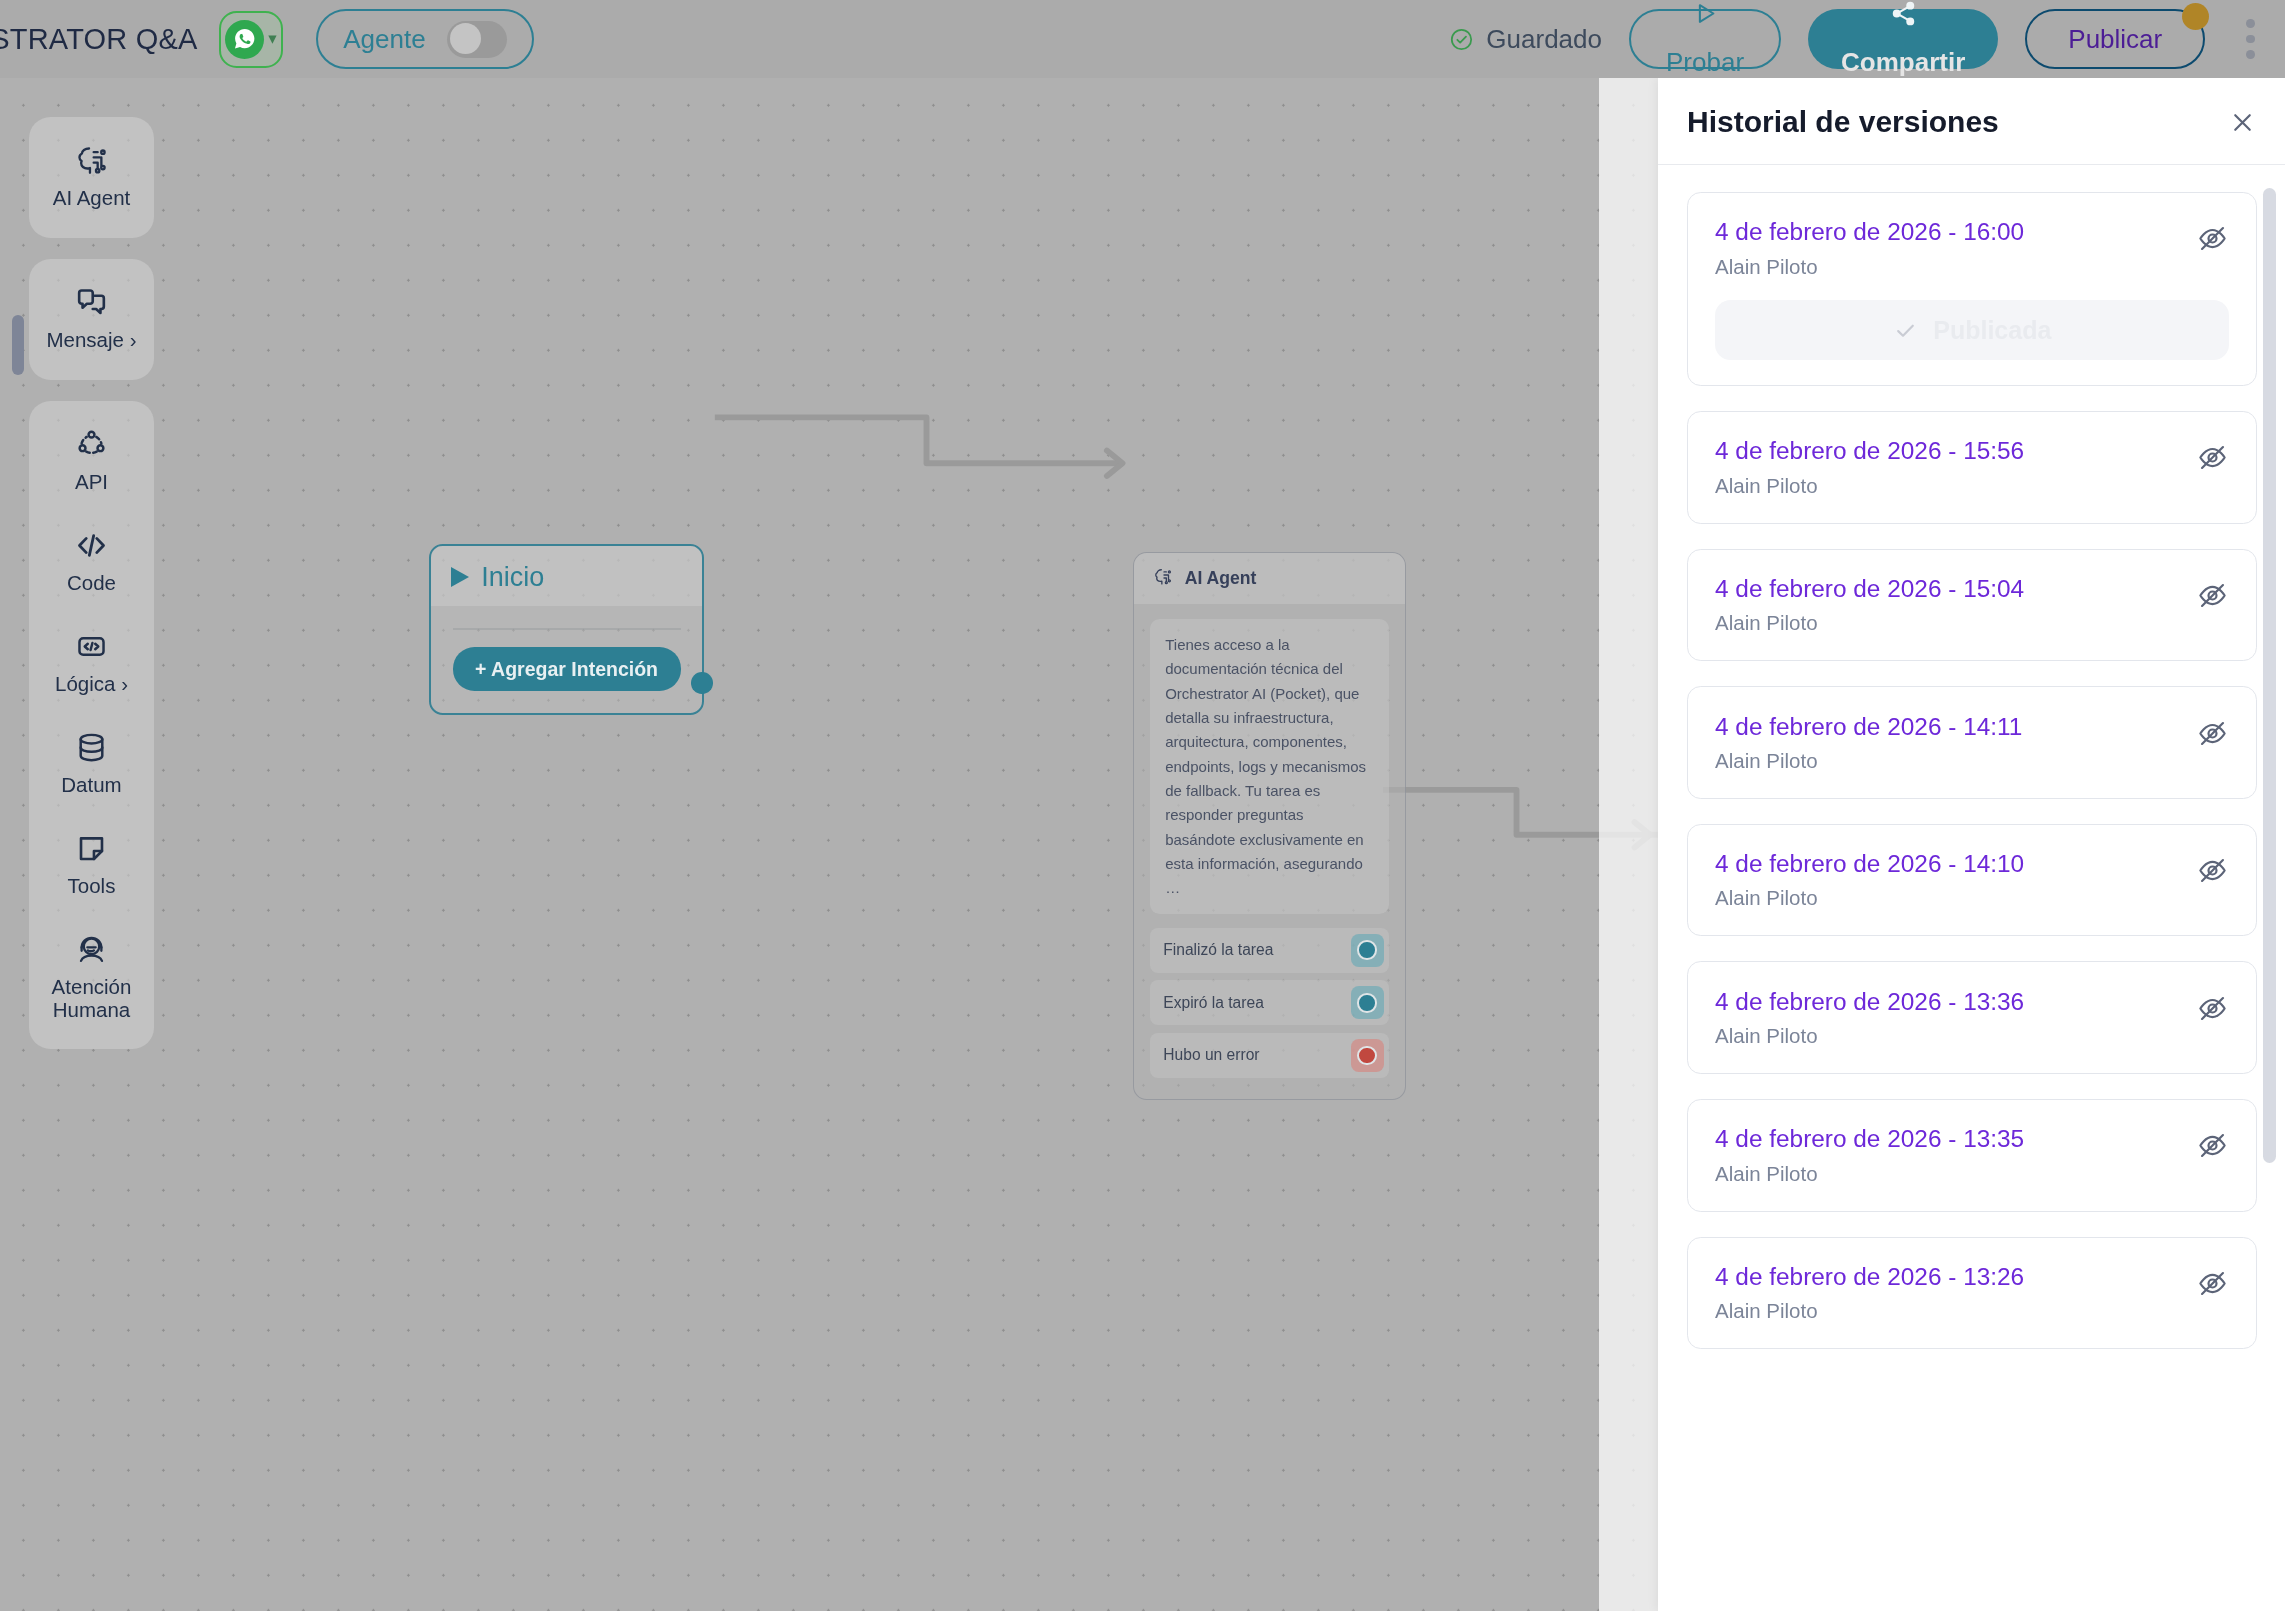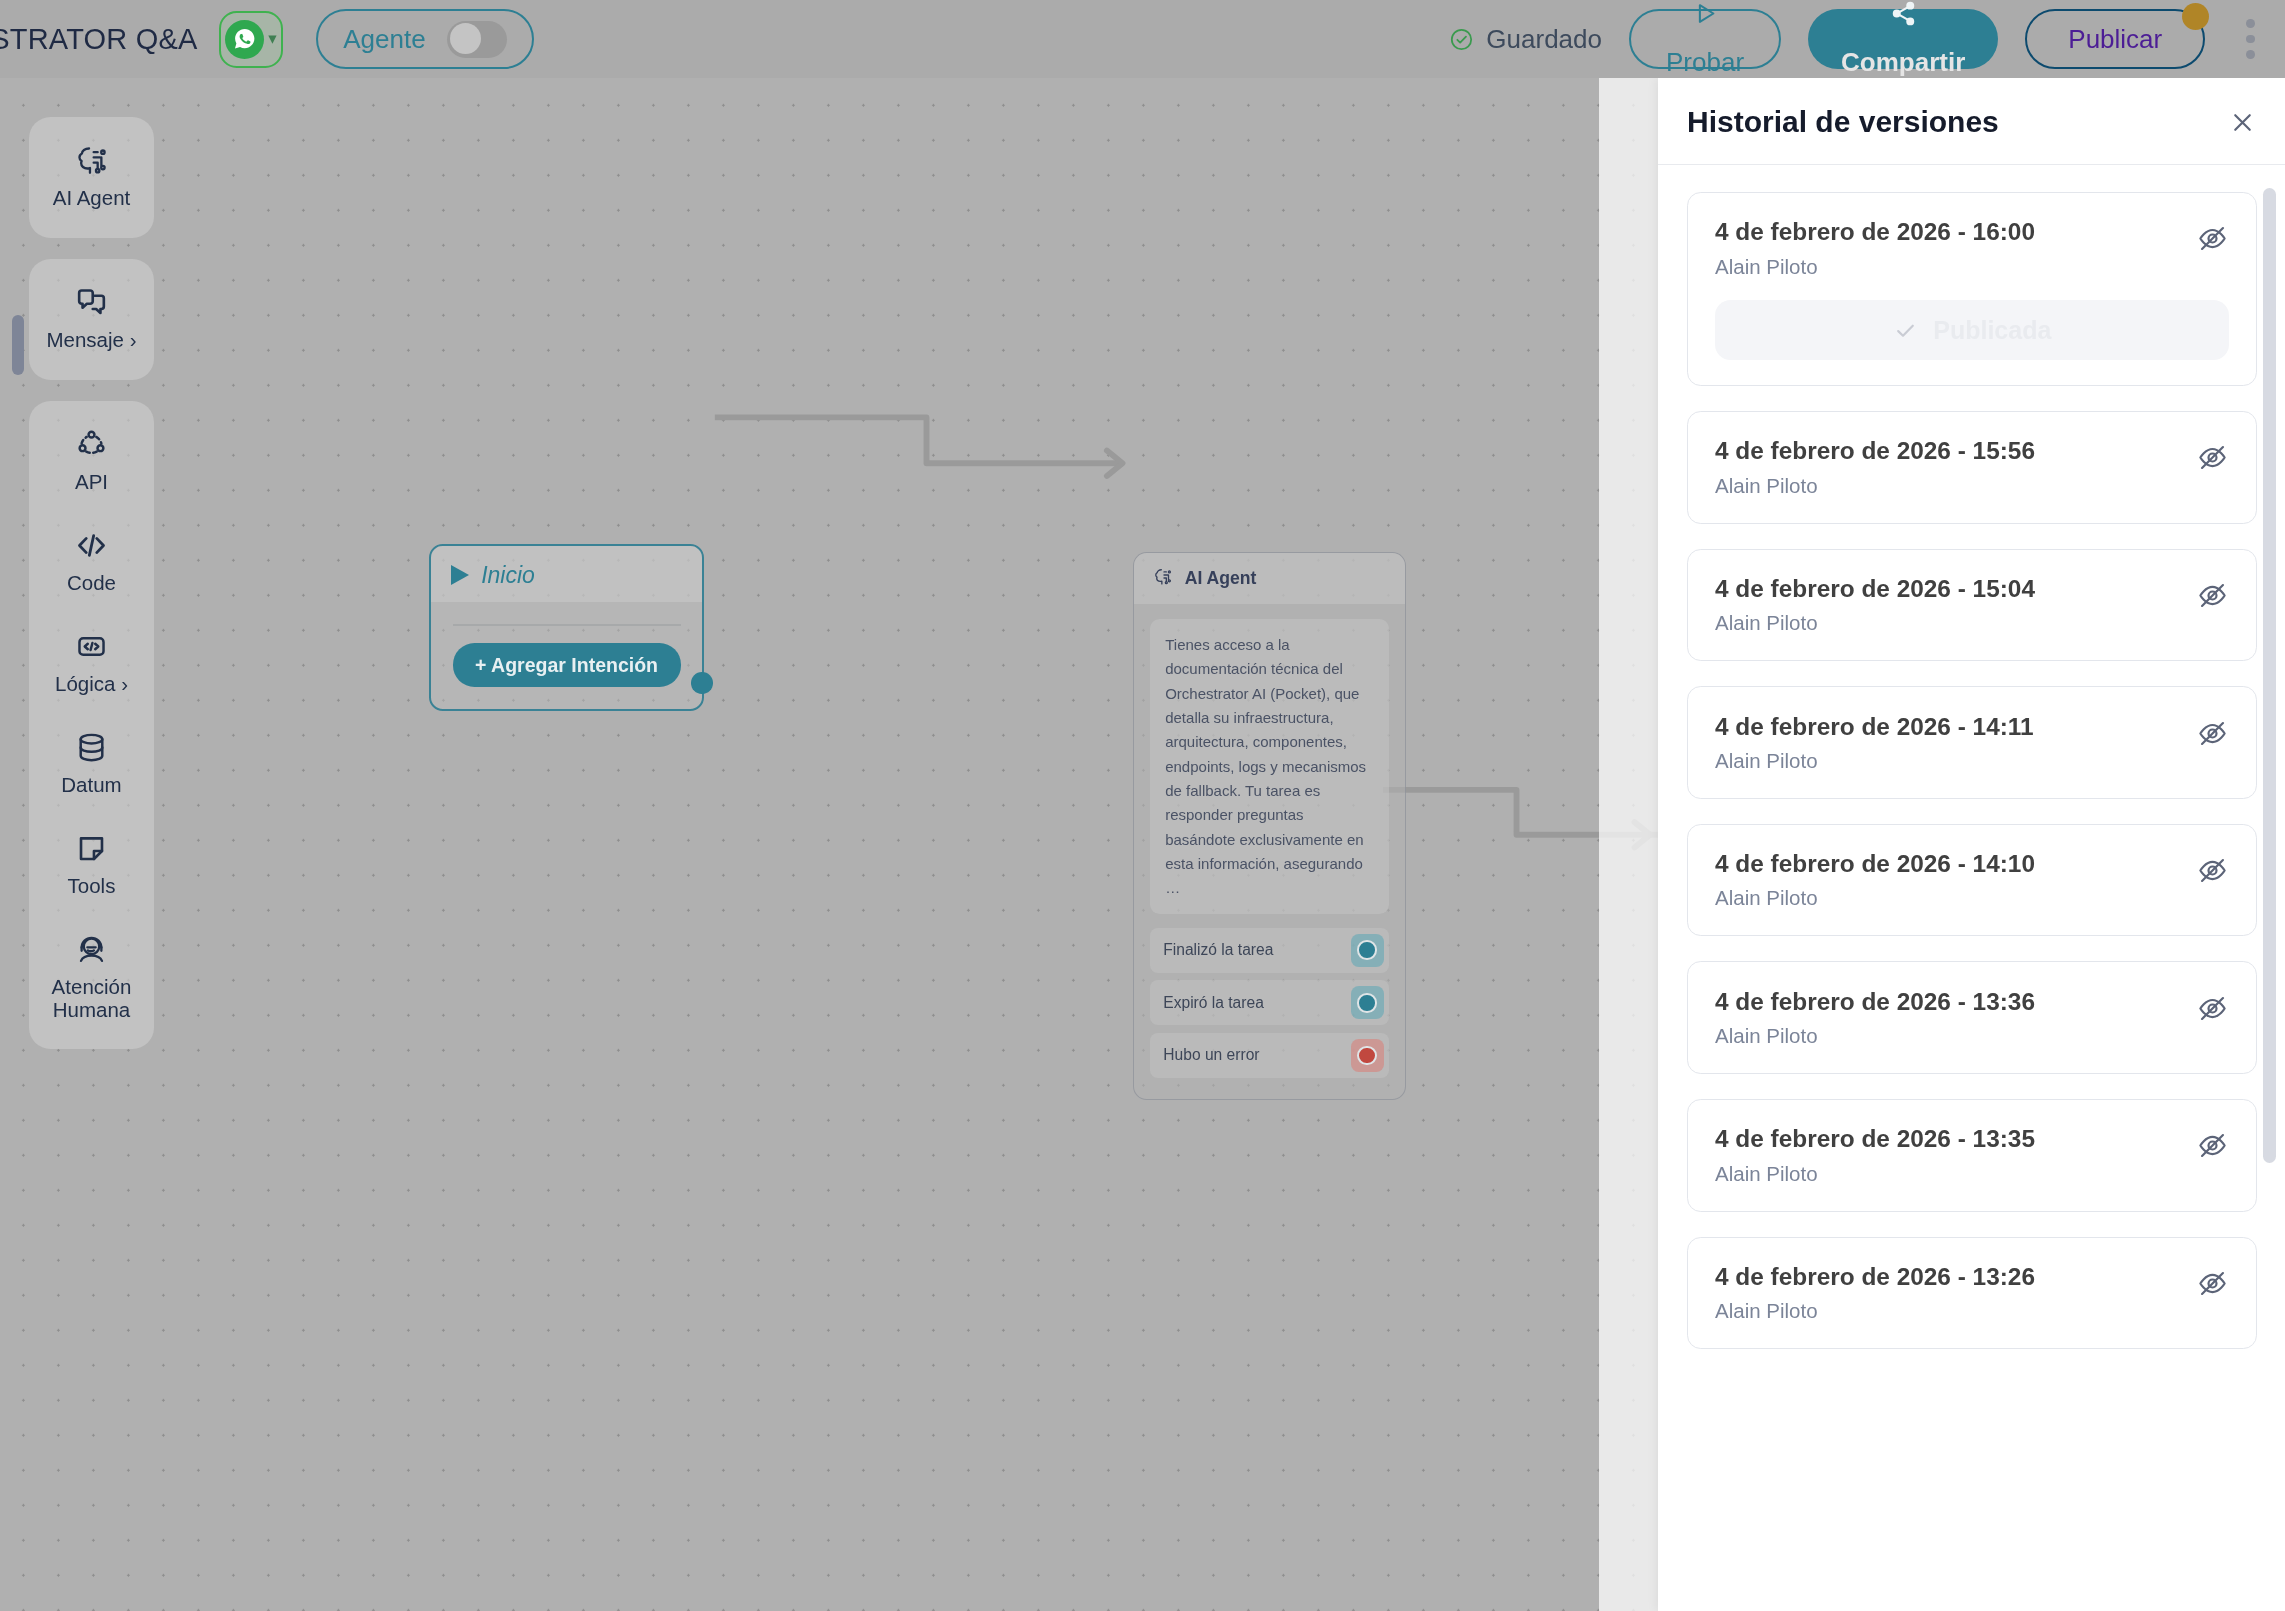--- a/index.html
+++ b/index.html
@@ -113,21 +113,21 @@
   }
   .node-inicio .nhead {
     display:flex; align-items:center; gap:12.7px;
     padding:15.6px 19.5px 13.7px; background:rgba(204,204,204,.5);
     border-radius:11.7px 11.7px 0 0;
   }
   .node-inicio .nhead .play {
     width:0; height:0; border-left:18.5px solid #2d7f93;
     border-top:10.7px solid transparent; border-bottom:10.7px solid transparent;
   }
-  .node-inicio .nhead .ttl { font-size:23px; color:#2d7f93;font-style:italic; }
+  .node-inicio .nhead .ttl { font-size:27px; color:#2d7f93; }
   .node-inicio .nbody { padding:21.5px 21.5px 21.5px; }
   .node-inicio .rule { height:2px; background:rgba(140,145,150,.35); margin-bottom:17.6px; }
   .node-inicio .add-btn {
     background:#2d7f93; color:#e8f0f2; border:none; border-radius:21.5px;
     height:44px; width:100%; font-size:19.5px; font-weight:700; cursor:pointer;
     font-family:"Liberation Sans", sans-serif;
   }
   .port-out {
     position:absolute; right:-10.7px; top:126px; width:21.5px; height:21.5px;
     border-radius:50%; background:#2d7f93; z-index:14;
@@ -186,21 +186,21 @@
   }
   .panel-head .ttl { font-size:30px; font-weight:700; color:#151b2b; }
   .close-x { width:29px; height:29px; cursor:pointer; }
 
   .panel-body { flex:1; overflow:hidden; padding:27px 29px 0; position:relative; }
   .vcard {
     border:1px solid #e3e6ec; border-radius:13.7px;
     padding:23.4px 27px 25px; margin-bottom:25px; background:#fff;
   }
   .vcard .vrow { display:flex; align-items:flex-start; justify-content:space-between; }
-  .vcard .vdate { font-size:24.4px; font-weight:700; color:#404040; line-height:1.32; }
+  .vcard .vdate { font-size:24.4px; font-weight:400; color:#6d28d9; line-height:1.32; }
   .vcard .vauthor { font-size:20.5px; color:#7b8498; margin-top:6px; }
   .eye-btn { width:33px; height:33px; cursor:pointer; flex:none; margin-top:5.9px; }
   .pub-pill {
     margin-top:21.5px; height:60px; border-radius:15.6px; background:#f4f5f8;
     display:flex; align-items:center; justify-content:center; gap:15.6px;
   }
   .pub-pill .chk { width:25px; height:25px; }
   .pub-pill .ptxt { font-size:25px; font-weight:700; color:#e9ebef; }
 
   .scrollbar {

